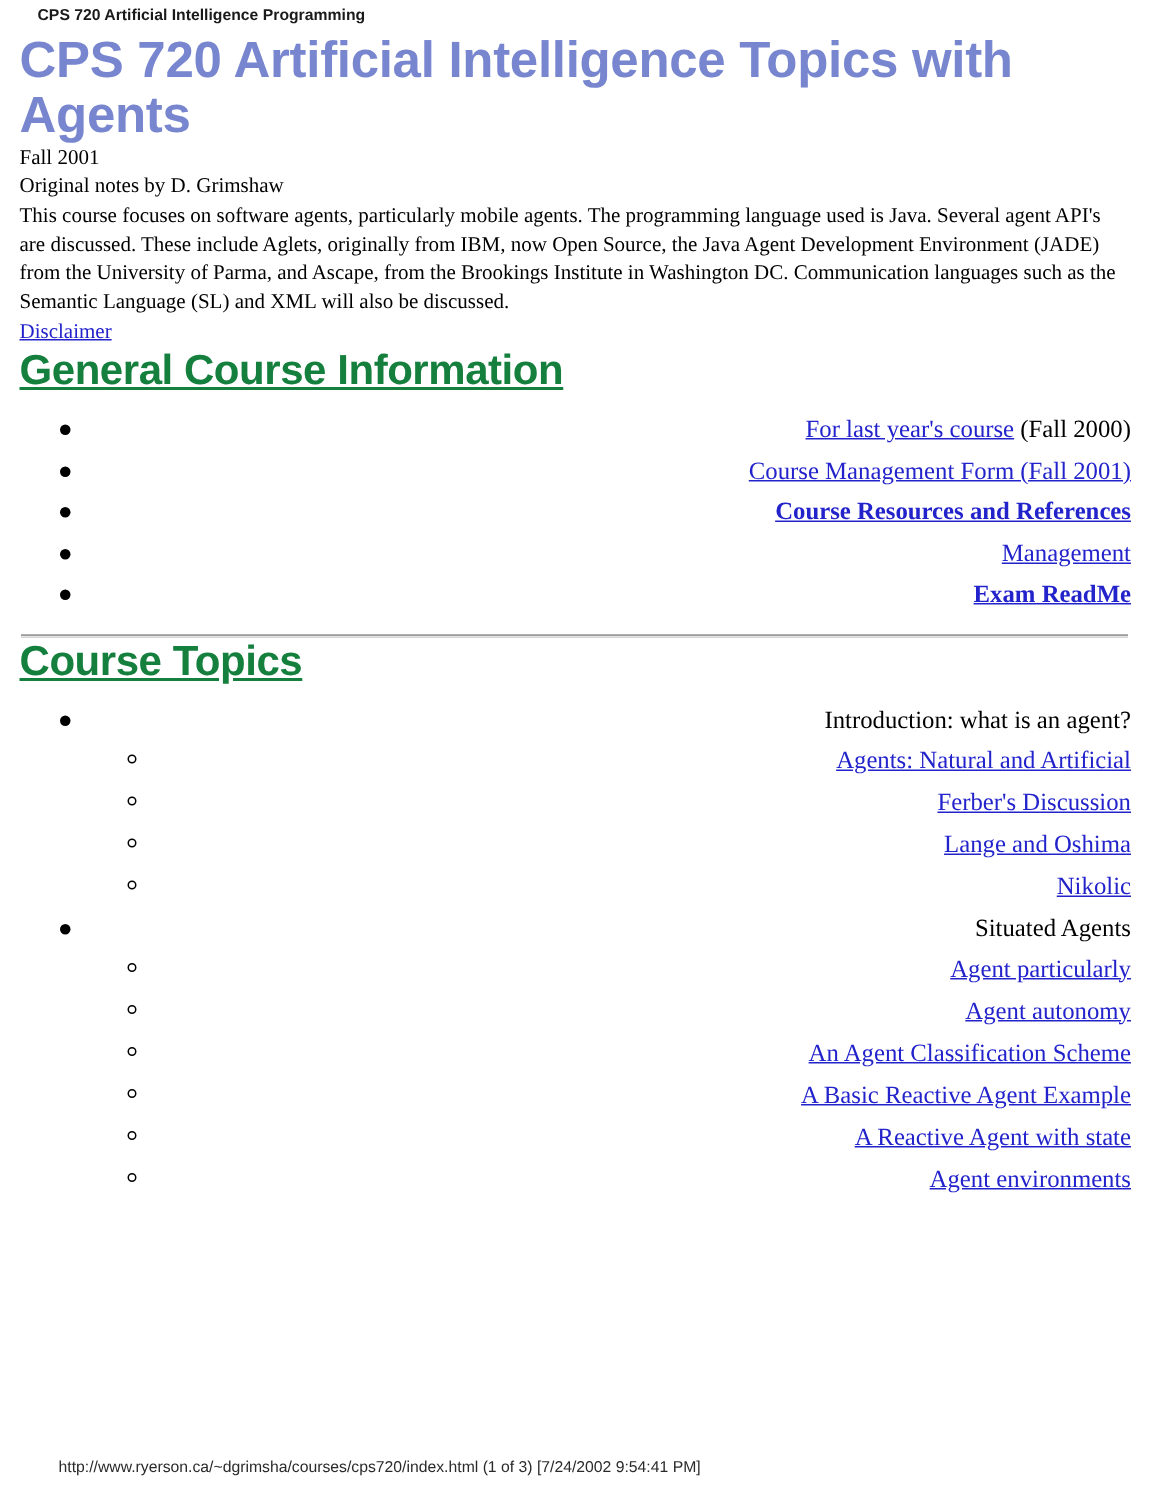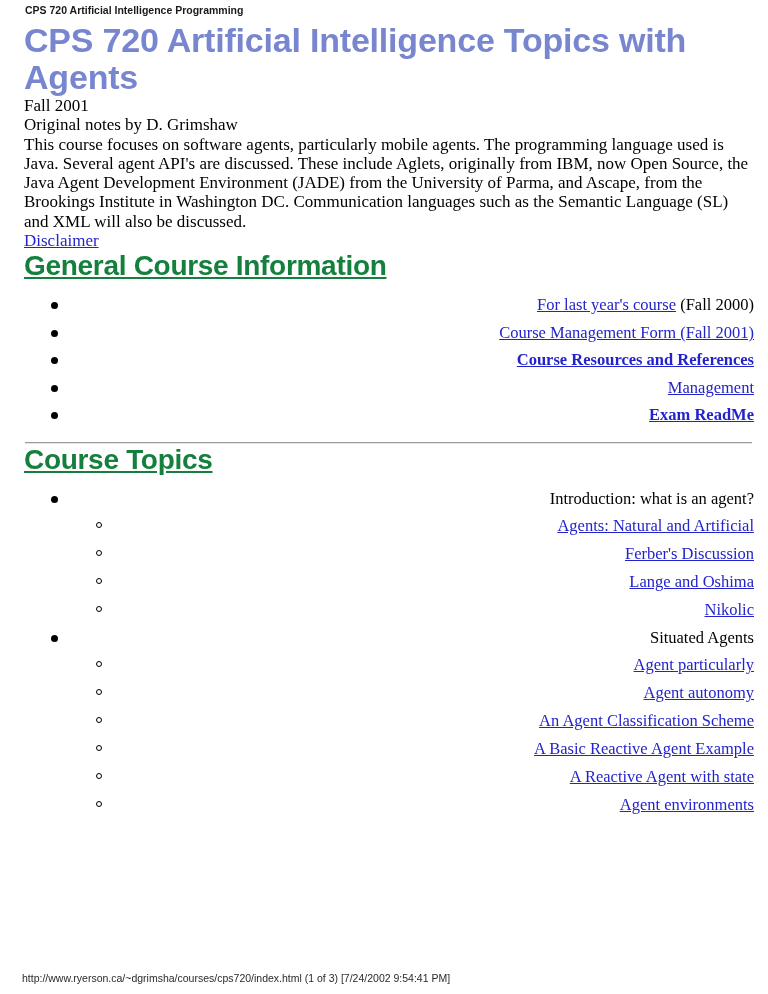--- a/index.html
+++ b/index.html
@@ -25,54 +25,54 @@
     font-family: "Liberation Sans", "DejaVu Sans", sans-serif;
     font-size: 10.5px;
     line-height: 13px;
     color: #1a1a1a;
     white-space: nowrap;
     font-weight: bold;
   }
   .print-footer {
     position: absolute;
     bottom: 9px;
-    left: 22px;
+    left: 39px;
     font-family: "Liberation Sans", "DejaVu Sans", sans-serif;
     font-size: 10.5px;
     line-height: 13px;
     color: #2a2a2a;
     white-space: nowrap;
   }
 
   
   .page {
     position: absolute;
     top: 22px;
-    left: 11px;
+    left: 0;
     right: 0;
     padding: 0 14px 0 13px;
     box-sizing: border-box;
   }
 
   
   .doc-title {
     font-family: "Liberation Sans", "DejaVu Sans", sans-serif;
     font-size: 34px;
     font-weight: bold;
     line-height: 37px;
     color: #7886cf;
     margin: 0;
     padding: 0;
     letter-spacing: -0.2px;
     max-width: 700px;
   }
 
   
   p.body-text {
-    font-size: 17px;
+    font-size: 14px;
     line-height: 19.3px;
     margin: 0;
     padding: 0;
     color: #000;
     font-family: Liberation Serif, serif;
   }
   .sp-fall       { margin-top: 27px; }
   .sp-notes      { margin-top: 14px; }
   .sp-desc       { margin-top: 14px; max-width: 744px; }
   .sp-disclaimer { margin-top: 14px; }

